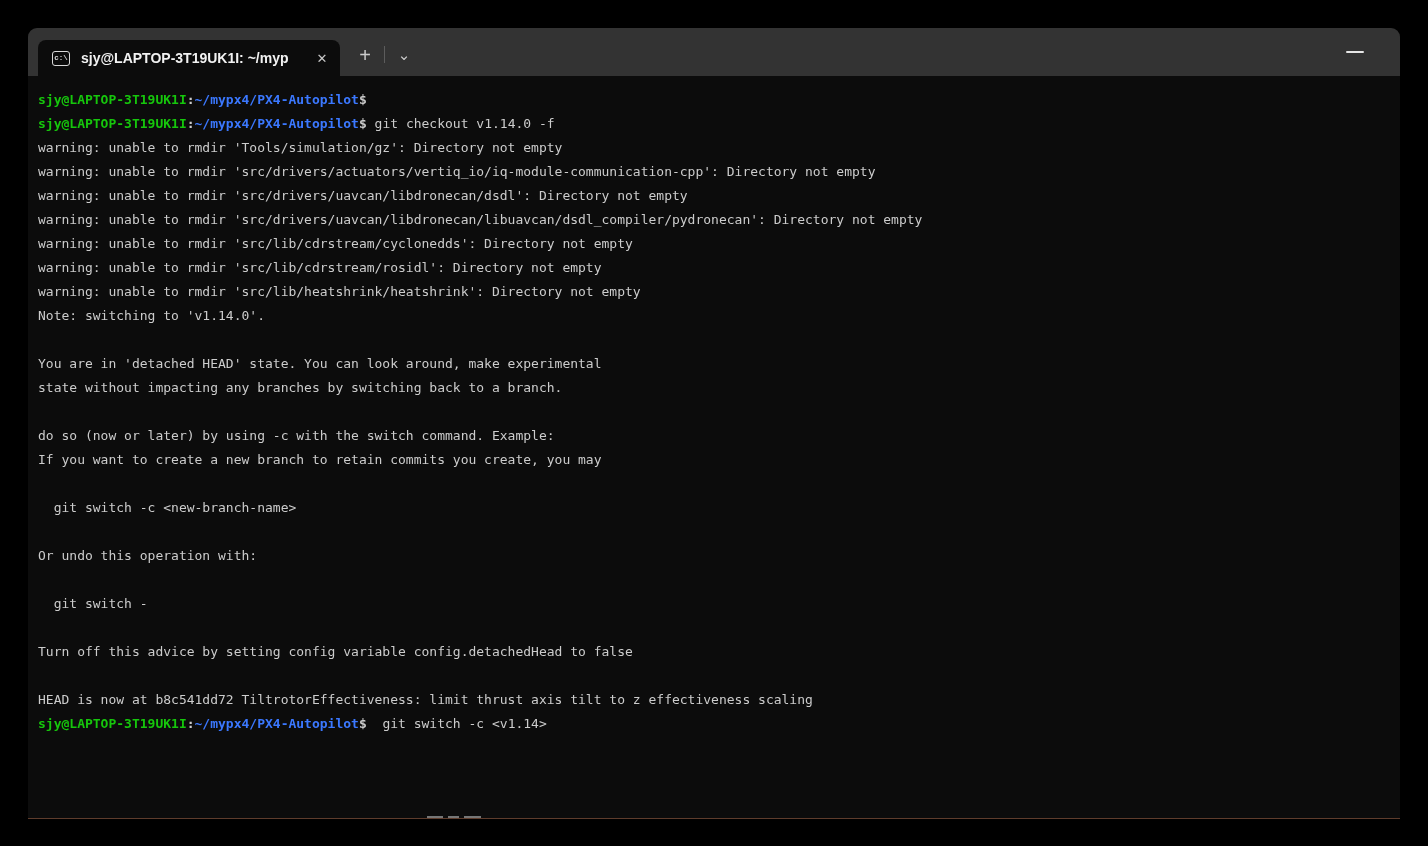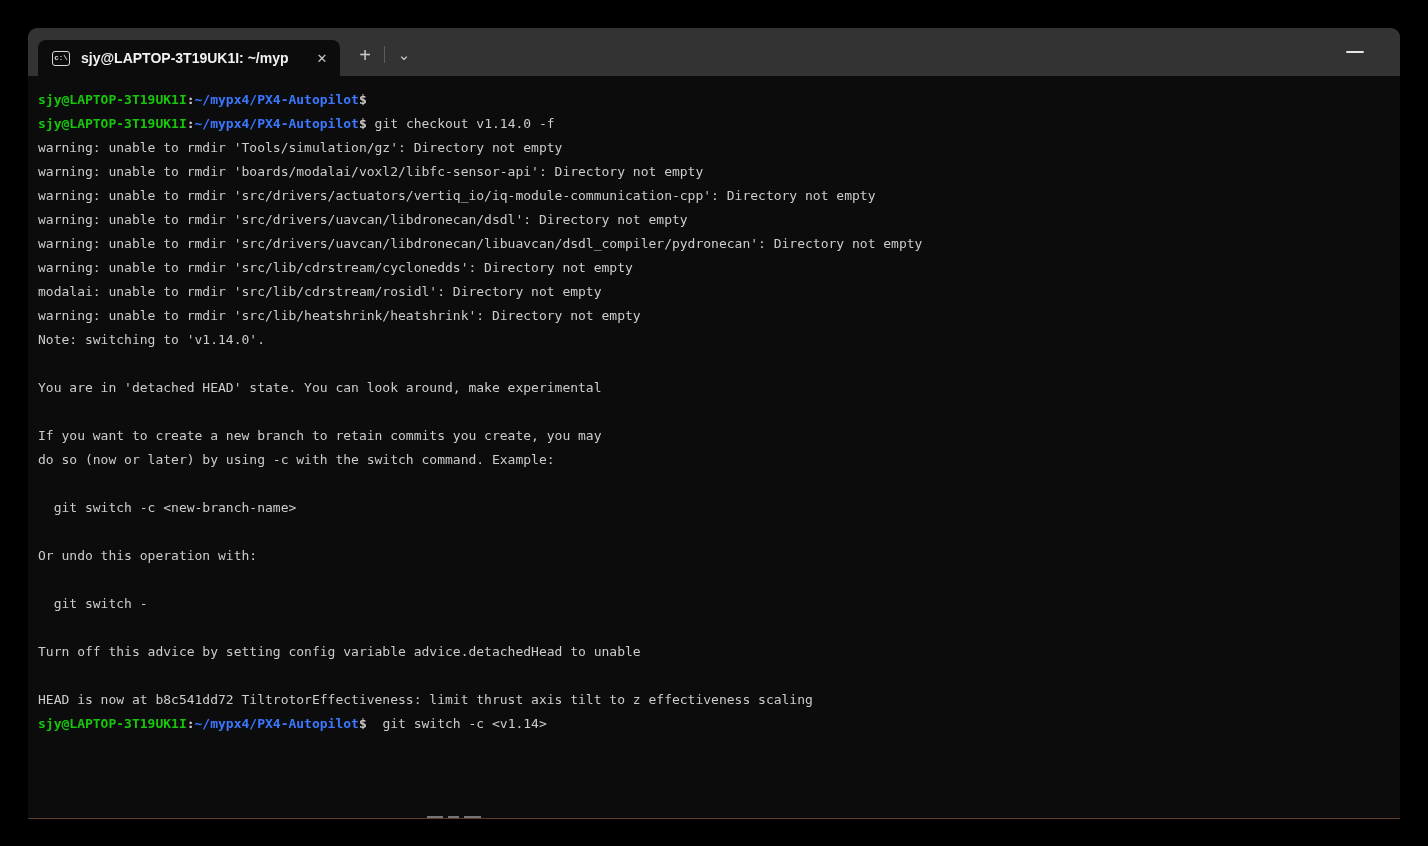--- a/index.html
+++ b/index.html
@@ -88,41 +88,41 @@
     <div class="minimize-btn">
       <span class="minimize-glyph"></span>
     </div>
 
   </div>
 
   <div class="terminal" id="term">
       <div class="line"><span class="c-green">sjy@LAPTOP-3T19UK1I</span><span class="c-fgb">:</span><span class="c-blue">~/mypx4/PX4-Autopilot</span><span class="c-fgb">$</span></div>
       <div class="line"><span class="c-green">sjy@LAPTOP-3T19UK1I</span><span class="c-fgb">:</span><span class="c-blue">~/mypx4/PX4-Autopilot</span><span class="c-fgb">$</span><span class="c-fg"> git checkout v1.14.0 -f</span></div>
       <div class="line"><span class="c-fg">warning: unable to rmdir 'Tools/simulation/gz': Directory not empty</span></div>
-      <div class="line"><span class="c-fg">warning: unable to rmdir 'boards/modalai/voxl2/libfc-sensor-api': Directory not empty</span></div>
       <div class="line"><span class="c-fg">warning: unable to rmdir 'src/drivers/actuators/vertiq_io/iq-module-communication-cpp': Directory not empty</span></div>
       <div class="line"><span class="c-fg">warning: unable to rmdir 'src/drivers/uavcan/libdronecan/dsdl': Directory not empty</span></div>
       <div class="line"><span class="c-fg">warning: unable to rmdir 'src/drivers/uavcan/libdronecan/libuavcan/dsdl_compiler/pydronecan': Directory not empty</span></div>
       <div class="line"><span class="c-fg">warning: unable to rmdir 'src/lib/cdrstream/cyclonedds': Directory not empty</span></div>
-      <div class="line"><span class="c-fg">modalai: unable to rmdir 'src/lib/cdrstream/rosidl': Directory not empty</span></div>
+      <div class="line"><span class="c-fg">warning: unable to rmdir 'src/lib/cdrstream/rosidl': Directory not empty</span></div>
       <div class="line"><span class="c-fg">warning: unable to rmdir 'src/lib/heatshrink/heatshrink': Directory not empty</span></div>
       <div class="line"><span class="c-fg">Note: switching to 'v1.14.0'.</span></div>
       <div class="line"><span class="c-fg"></span></div>
       <div class="line"><span class="c-fg">You are in 'detached HEAD' state. You can look around, make experimental</span></div>
+      <div class="line"><span class="c-fg">state without impacting any branches by switching back to a branch.</span></div>
       <div class="line"><span class="c-fg"></span></div>
+      <div class="line"><span class="c-fg">do so (now or later) by using -c with the switch command. Example:</span></div>
       <div class="line"><span class="c-fg">If you want to create a new branch to retain commits you create, you may</span></div>
-      <div class="line"><span class="c-fg">do so (now or later) by using -c with the switch command. Example:</span></div>
       <div class="line"><span class="c-fg"></span></div>
       <div class="line"><span class="c-fg">  git switch -c &lt;new-branch-name&gt;</span></div>
       <div class="line"><span class="c-fg"></span></div>
       <div class="line"><span class="c-fg">Or undo this operation with:</span></div>
       <div class="line"><span class="c-fg"></span></div>
       <div class="line"><span class="c-fg">  git switch -</span></div>
       <div class="line"><span class="c-fg"></span></div>
-      <div class="line"><span class="c-fg">Turn off this advice by setting config variable advice.detachedHead to unable</span></div>
+      <div class="line"><span class="c-fg">Turn off this advice by setting config variable config.detachedHead to false</span></div>
       <div class="line"><span class="c-fg"></span></div>
       <div class="line"><span class="c-fg">HEAD is now at b8c541dd72 TiltrotorEffectiveness: limit thrust axis tilt to z effectiveness scaling</span></div>
       <div class="line"><span class="c-green">sjy@LAPTOP-3T19UK1I</span><span class="c-fgb">:</span><span class="c-blue">~/mypx4/PX4-Autopilot</span><span class="c-fgb">$</span><span class="c-fg">  git switch -c &lt;v1.14&gt;</span></div>
     </div>
 
   <div class="remnants">
     <i class="r1"></i>
       <i class="r2"></i>
       <i class="r3"></i>
   </div>

